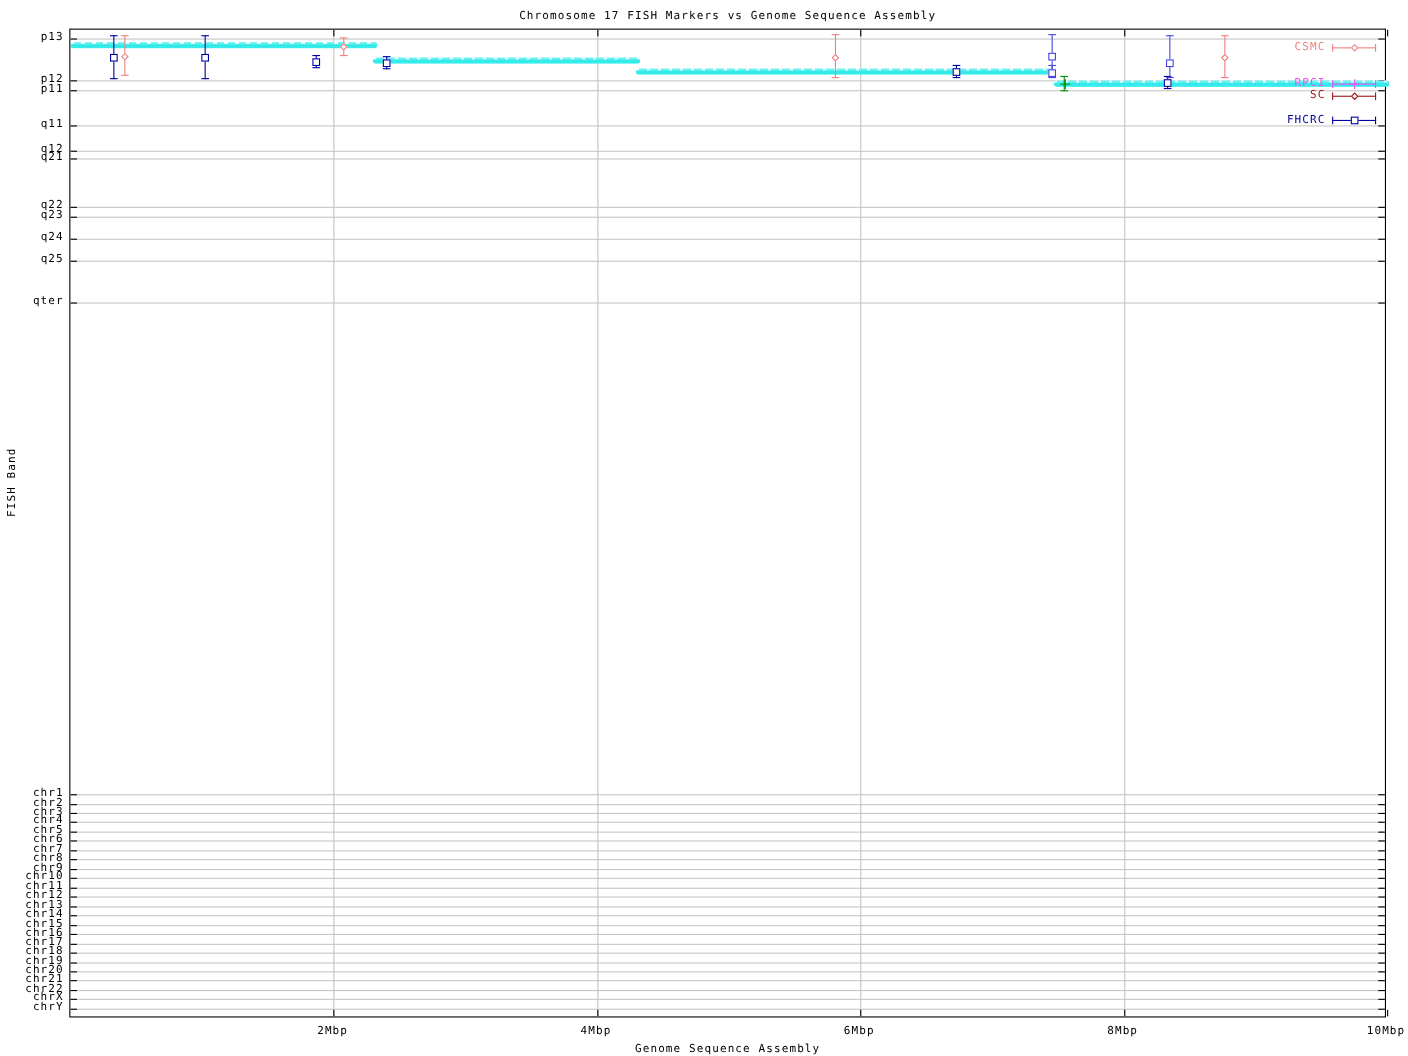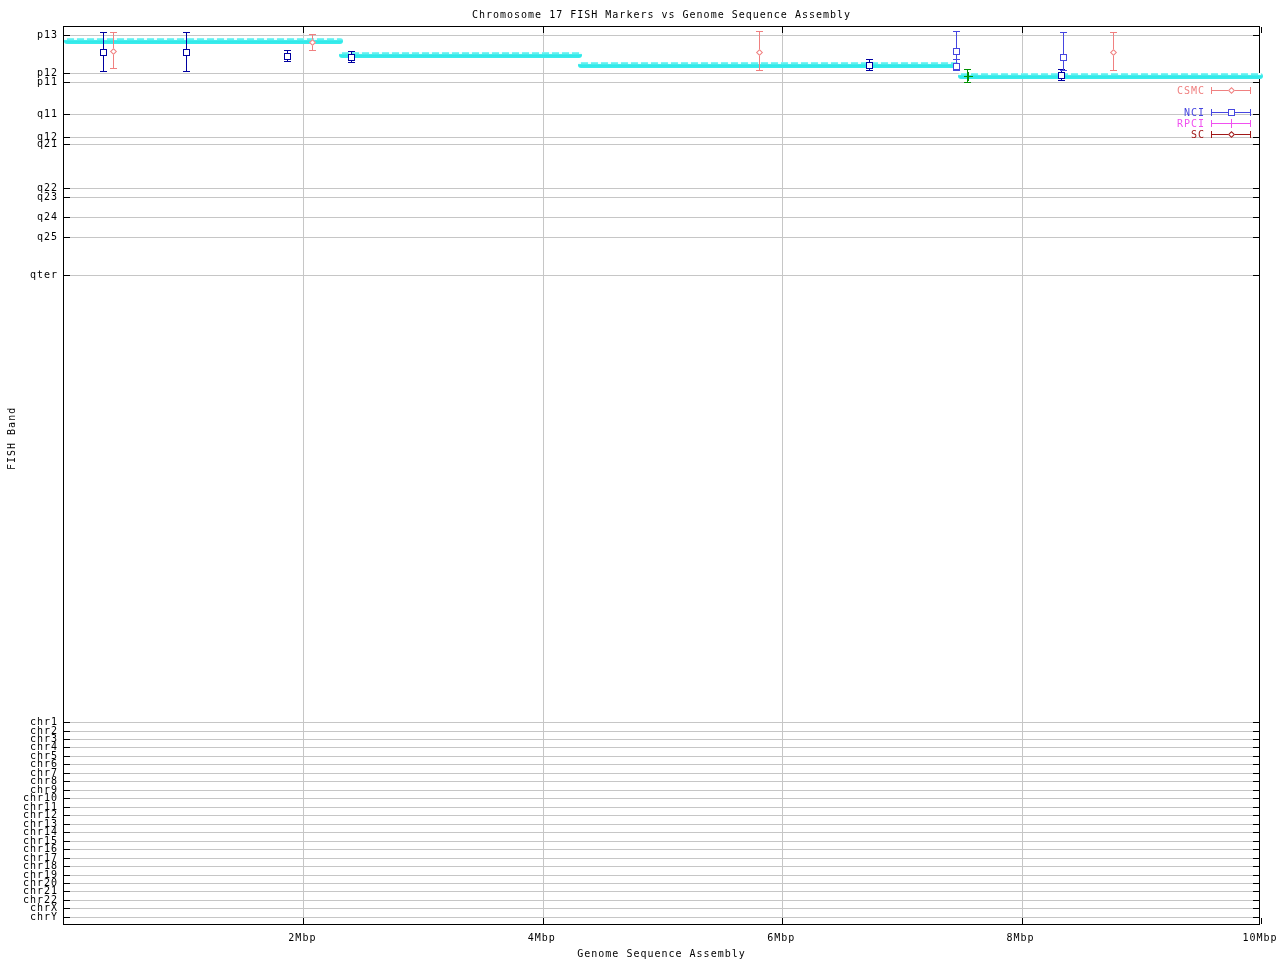--- a/index.html
+++ b/index.html
@@ -39,21 +39,21 @@
     background-image:
       repeating-linear-gradient(90deg, rgba(255,255,255,0.85) 0 3px, rgba(255,255,255,0) 3px 10px),
       linear-gradient(#8df7f7,#2fe9e9 55%,#3beded);
     background-size:100% 2px,100% 100%;
     background-repeat:no-repeat,no-repeat;
     background-position:top left,top left;
   }
   .err-line{position:absolute;width:1px;}
   .err-cap{position:absolute;height:1px;}
   .mk{position:absolute;box-sizing:border-box;background:#fff;}
-  .legend-row{position:absolute;height:11px;margin-top:47px;}
+  .legend-row{position:absolute;height:11px;}
   .legend-label{
     position:absolute;transform:translateY(-50%);font-size:10px;
     letter-spacing:1px;white-space:pre;text-align:right;right:75px;
   }
   .legend-sample{position:absolute;}
 </style>
 </head>
 <body>
 
 <div id="canvas">
@@ -343,31 +343,20 @@
       <span class="legend-label" style="color: rgb(240, 128, 128);">CSMC</span>
       <div class="legend-sample" style="left: 1211px; top: -4px; width: 40px; height: 9px; position: absolute;">
         <div style="position: absolute; left: 0px; top: 4px; width: 40px; height: 1px; background: rgb(240, 128, 128);"></div>
         <div style="position: absolute; left: 0px; top: 1px; width: 1px; height: 7px; background: rgb(240, 128, 128);"></div>
         <div style="position: absolute; left: 39px; top: 1px; width: 1px; height: 7px; background: rgb(240, 128, 128);"></div>
         <div style="position: absolute; left: 20px; top: 4px; width: 0px; height: 0px;">
           <div class="mk" style="left: -2.5px; top: -2.5px; width: 5px; height: 5px; border: 1px solid rgb(240, 128, 128); transform: rotate(45deg); position: absolute;"></div>
         </div>
       </div>
     </div>
-    <div class="legend-row" style="left: 0px; top: 65px; width: 1280px; position: absolute;">
-      <span class="legend-label" style="color: rgb(70, 70, 224);">NCI</span>
-      <div class="legend-sample" style="left: 1211px; top: -4px; width: 40px; height: 9px; position: absolute;">
-        <div style="position: absolute; left: 0px; top: 4px; width: 40px; height: 1px; background: rgb(70, 70, 224);"></div>
-        <div style="position: absolute; left: 0px; top: 1px; width: 1px; height: 7px; background: rgb(70, 70, 224);"></div>
-        <div style="position: absolute; left: 39px; top: 1px; width: 1px; height: 7px; background: rgb(70, 70, 224);"></div>
-        <div style="position: absolute; left: 20px; top: 4px; width: 0px; height: 0px;">
-          <div class="mk" style="left: -3.5px; top: -3.5px; width: 7px; height: 7px; border: 1.5px solid rgb(70, 70, 224); position: absolute;"></div>
-        </div>
-      </div>
-    </div>
     <div class="legend-row" style="left: 0px; top: 76px; width: 1280px; position: absolute;">
       <span class="legend-label" style="color: rgb(240, 80, 240);">RPCI</span>
       <div class="legend-sample" style="left: 1211px; top: -4px; width: 40px; height: 9px; position: absolute;">
         <div style="position: absolute; left: 0px; top: 4px; width: 40px; height: 1px; background: rgb(240, 80, 240);"></div>
         <div style="position: absolute; left: 0px; top: 1px; width: 1px; height: 7px; background: rgb(240, 80, 240);"></div>
         <div style="position: absolute; left: 39px; top: 1px; width: 1px; height: 7px; background: rgb(240, 80, 240);"></div>
         <div style="position: absolute; left: 20px; top: 4px; width: 0px; height: 0px;">
           <div style="position: absolute; left: -4px; top: 0px; width: 9px; height: 1px; background: rgb(240, 80, 240);"></div>
           <div style="position: absolute; left: 0px; top: -4px; width: 1px; height: 9px; background: rgb(240, 80, 240);"></div>
         </div>
@@ -377,13 +366,24 @@
       <span class="legend-label" style="color: rgb(160, 24, 24);">SC</span>
       <div class="legend-sample" style="left: 1211px; top: -4px; width: 40px; height: 9px; position: absolute;">
         <div style="position: absolute; left: 0px; top: 4px; width: 40px; height: 1px; background: rgb(160, 24, 24);"></div>
         <div style="position: absolute; left: 0px; top: 1px; width: 1px; height: 7px; background: rgb(160, 24, 24);"></div>
         <div style="position: absolute; left: 39px; top: 1px; width: 1px; height: 7px; background: rgb(160, 24, 24);"></div>
         <div style="position: absolute; left: 20px; top: 4px; width: 0px; height: 0px;">
           <div class="mk" style="left: -2.5px; top: -2.5px; width: 5px; height: 5px; border: 1px solid rgb(160, 24, 24); transform: rotate(45deg); position: absolute;"></div>
         </div>
       </div>
     </div>
+    <div class="legend-row" style="left: 0px; top: 109px; width: 1280px; position: absolute;">
+      <span class="legend-label" style="color: rgb(0, 0, 160);">FHCRC</span>
+      <div class="legend-sample" style="left: 1211px; top: -4px; width: 40px; height: 9px; position: absolute;">
+        <div style="position: absolute; left: 0px; top: 4px; width: 40px; height: 1px; background: rgb(0, 0, 160);"></div>
+        <div style="position: absolute; left: 0px; top: 1px; width: 1px; height: 7px; background: rgb(0, 0, 160);"></div>
+        <div style="position: absolute; left: 39px; top: 1px; width: 1px; height: 7px; background: rgb(0, 0, 160);"></div>
+        <div style="position: absolute; left: 20px; top: 4px; width: 0px; height: 0px;">
+          <div class="mk" style="left: -3.5px; top: -3.5px; width: 7px; height: 7px; border: 1.5px solid rgb(0, 0, 160); position: absolute;"></div>
+        </div>
+      </div>
+    </div>
   </div>
 
 </body></html>

